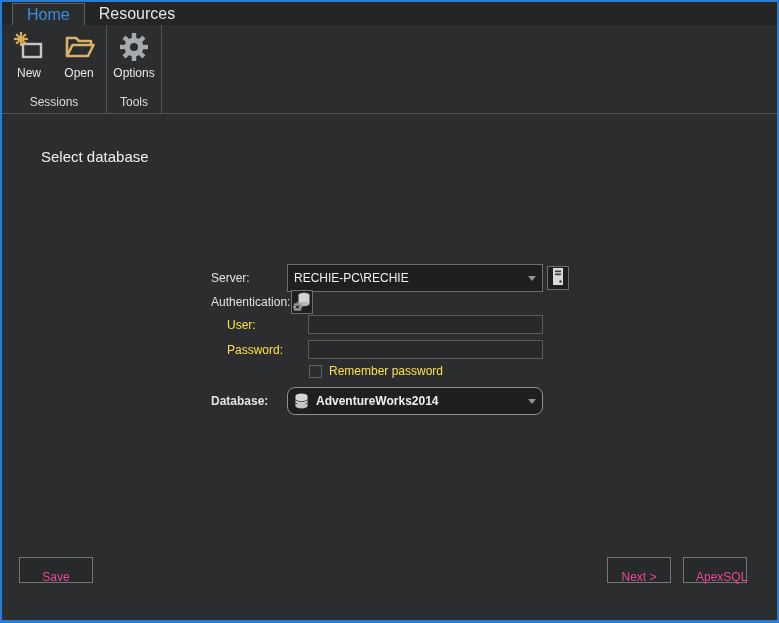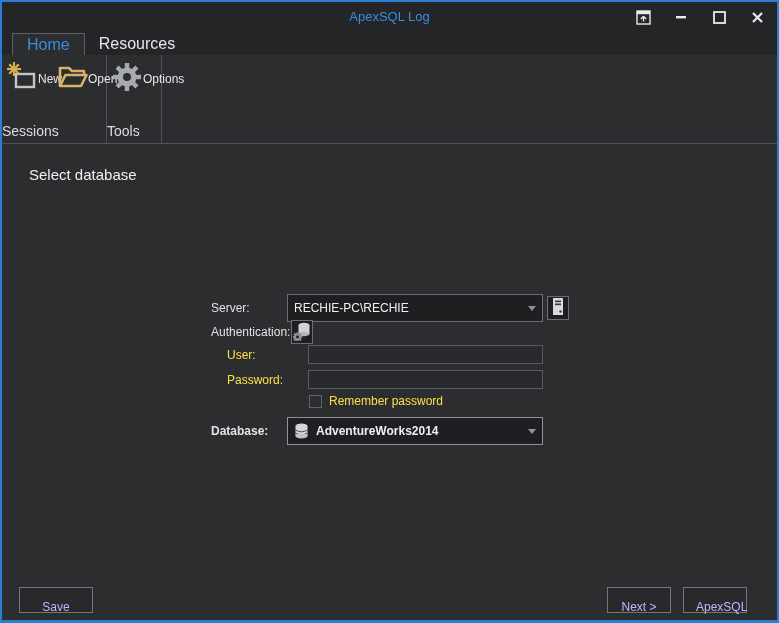--- a/index.html
+++ b/index.html
@@ -49,47 +49,47 @@
     display:flex; align-items:stretch;
   }
   .ribbon-group { position:relative; height:100%; }
   .ribbon-group.sessions { width:104px; }
   .ribbon-group.tools { width:54px; }
   .ribbon-sep { width:1px; background:#515456; height:100%; }
   .ribbon-buttons {
     display:flex; justify-content:center; gap:4px; padding-top:4px;
   }
   .ribbon-btn {
-    width:46px; display:flex; flex-direction:row; align-items:center;
+    width:46px; display:flex; flex-direction:column; align-items:center;
     background:none; border:none; padding:2px 0 0 0; cursor:default;
   }
   .ribbon-btn .icon32 { width:32px; height:32px; }
   .ribbon-btn .rb-label { font-size:12px; color:#e4e6e8; margin-top:3px; font-family:"Liberation Sans", sans-serif; }
   .group-label {
     position:absolute; bottom:4px; left:0; right:0;
-    font-size:14px; color:#dadcde;
+    text-align:center; font-size:12px; color:#dadcde;
   }
   
   .content { position:relative; height:476px; background:#2b2d2f; }
   .page-heading {
     position:absolute; left:27px; top:22px;
-    font-size:15px; font-weight:normal; color:#eef0f2; margin:0;
+    font-size:15px; font-weight:normal; color:#eef0f2; margin:12px;
   }
   .row { position:absolute; display:flex; align-items:center; }
   .lbl { font-size:12px; color:#e0e2e4; }
   .lbl.main { width:76px; }
   .lbl.disabled { color:#fde047; width:81px; }
   .combo {
     width:256px; height:28px;
     background:#1d1f21; border:1px solid #6b6e70;
     display:flex; align-items:center;
     padding:0 6px; font-size:12px; color:#eef0f1;
   }
   .combo .combo-text { flex:1; white-space:nowrap; overflow:hidden; }
-  .combo.focused { border-color:#8f9294; }
+  .combo.focused { border-color:#8f9294;border-radius:8px; }
   .arrow-down {
     width:0; height:0;
     border-left:4px solid transparent; border-right:4px solid transparent;
     border-top:5px solid #909394;
   }
   .side-btn {
     width:22px; height:24px; margin-left:4px;
     background:#1d1f21; border:1px solid #6b6e70;
     display:flex; align-items:center; justify-content:center;
     padding:0; cursor:default;
@@ -104,60 +104,33 @@
     width:13px; height:13px;
     border:1px solid #606366; background:transparent;
     display:inline-block;
   }
   .remember-lbl { font-size:12px; color:#fde047; margin-left:7px; }
   .db-icon-wrap { margin-right:7px; display:flex; align-items:center; }
   
   .btn {
     position:absolute; height:23px;
     background:#27292b; border:1px solid #73777a;
-    color:#c4b5fd; font-size:12px;
+    color:#ec4899; font-size:12px;
     font-family:"Liberation Sans", sans-serif;
     padding:12px; cursor:default;
   }
   .btn.save   { left:17px;  top:443px; width:74px; }
   .btn.next   { left:605px; top:443px; width:64px; }
   .btn.cancel { left:681px; top:443px; width:64px; }
 </style>
 </head>
 <body>
 
 <div class="window">
 
-  <div class="titlebar">
-    <div class="title">ApexSQL Log</div>
-    <div class="win-controls">
-      <div class="win-btn">
-        <svg width="15" height="15" viewBox="0 0 15 15">
-          <rect x="1" y="1" width="13" height="13" fill="none" stroke="#e8eaec" stroke-width="1.4"></rect>
-          <rect x="1" y="1" width="13" height="3.2" fill="#e8eaec"></rect>
-          <path d="M7.5 11.5 V6.2 M7.5 6.2 L4.8 8.9 M7.5 6.2 L10.2 8.9" stroke="#e8eaec" stroke-width="1.4" fill="none"></path>
-        </svg>
-      </div>
-      <div class="win-btn">
-        <svg width="12" height="12" viewBox="0 0 12 12">
-            <rect x="1" y="5" width="10" height="2.4" fill="#e8eaec"></rect>
-          </svg>
-      </div>
-      <div class="win-btn">
-        <svg width="13" height="13" viewBox="0 0 13 13">
-            <rect x="1" y="1" width="11" height="11" fill="none" stroke="#e8eaec" stroke-width="1.8"></rect>
-          </svg>
-      </div>
-      <div class="win-btn">
-        <svg width="13" height="13" viewBox="0 0 13 13">
-            <path d="M2 2 L11 11 M11 2 L2 11" stroke="#e8eaec" stroke-width="2.2"></path>
-          </svg>
-      </div>
-    </div>
-  </div>
 
   <div class="tabstrip">
     <div class="tab active">Home</div>
     <div class="tab">Resources</div>
   </div>
 
   <div class="ribbon">
     <div class="ribbon-group sessions">
       <div class="ribbon-buttons">
         <button class="ribbon-btn">

